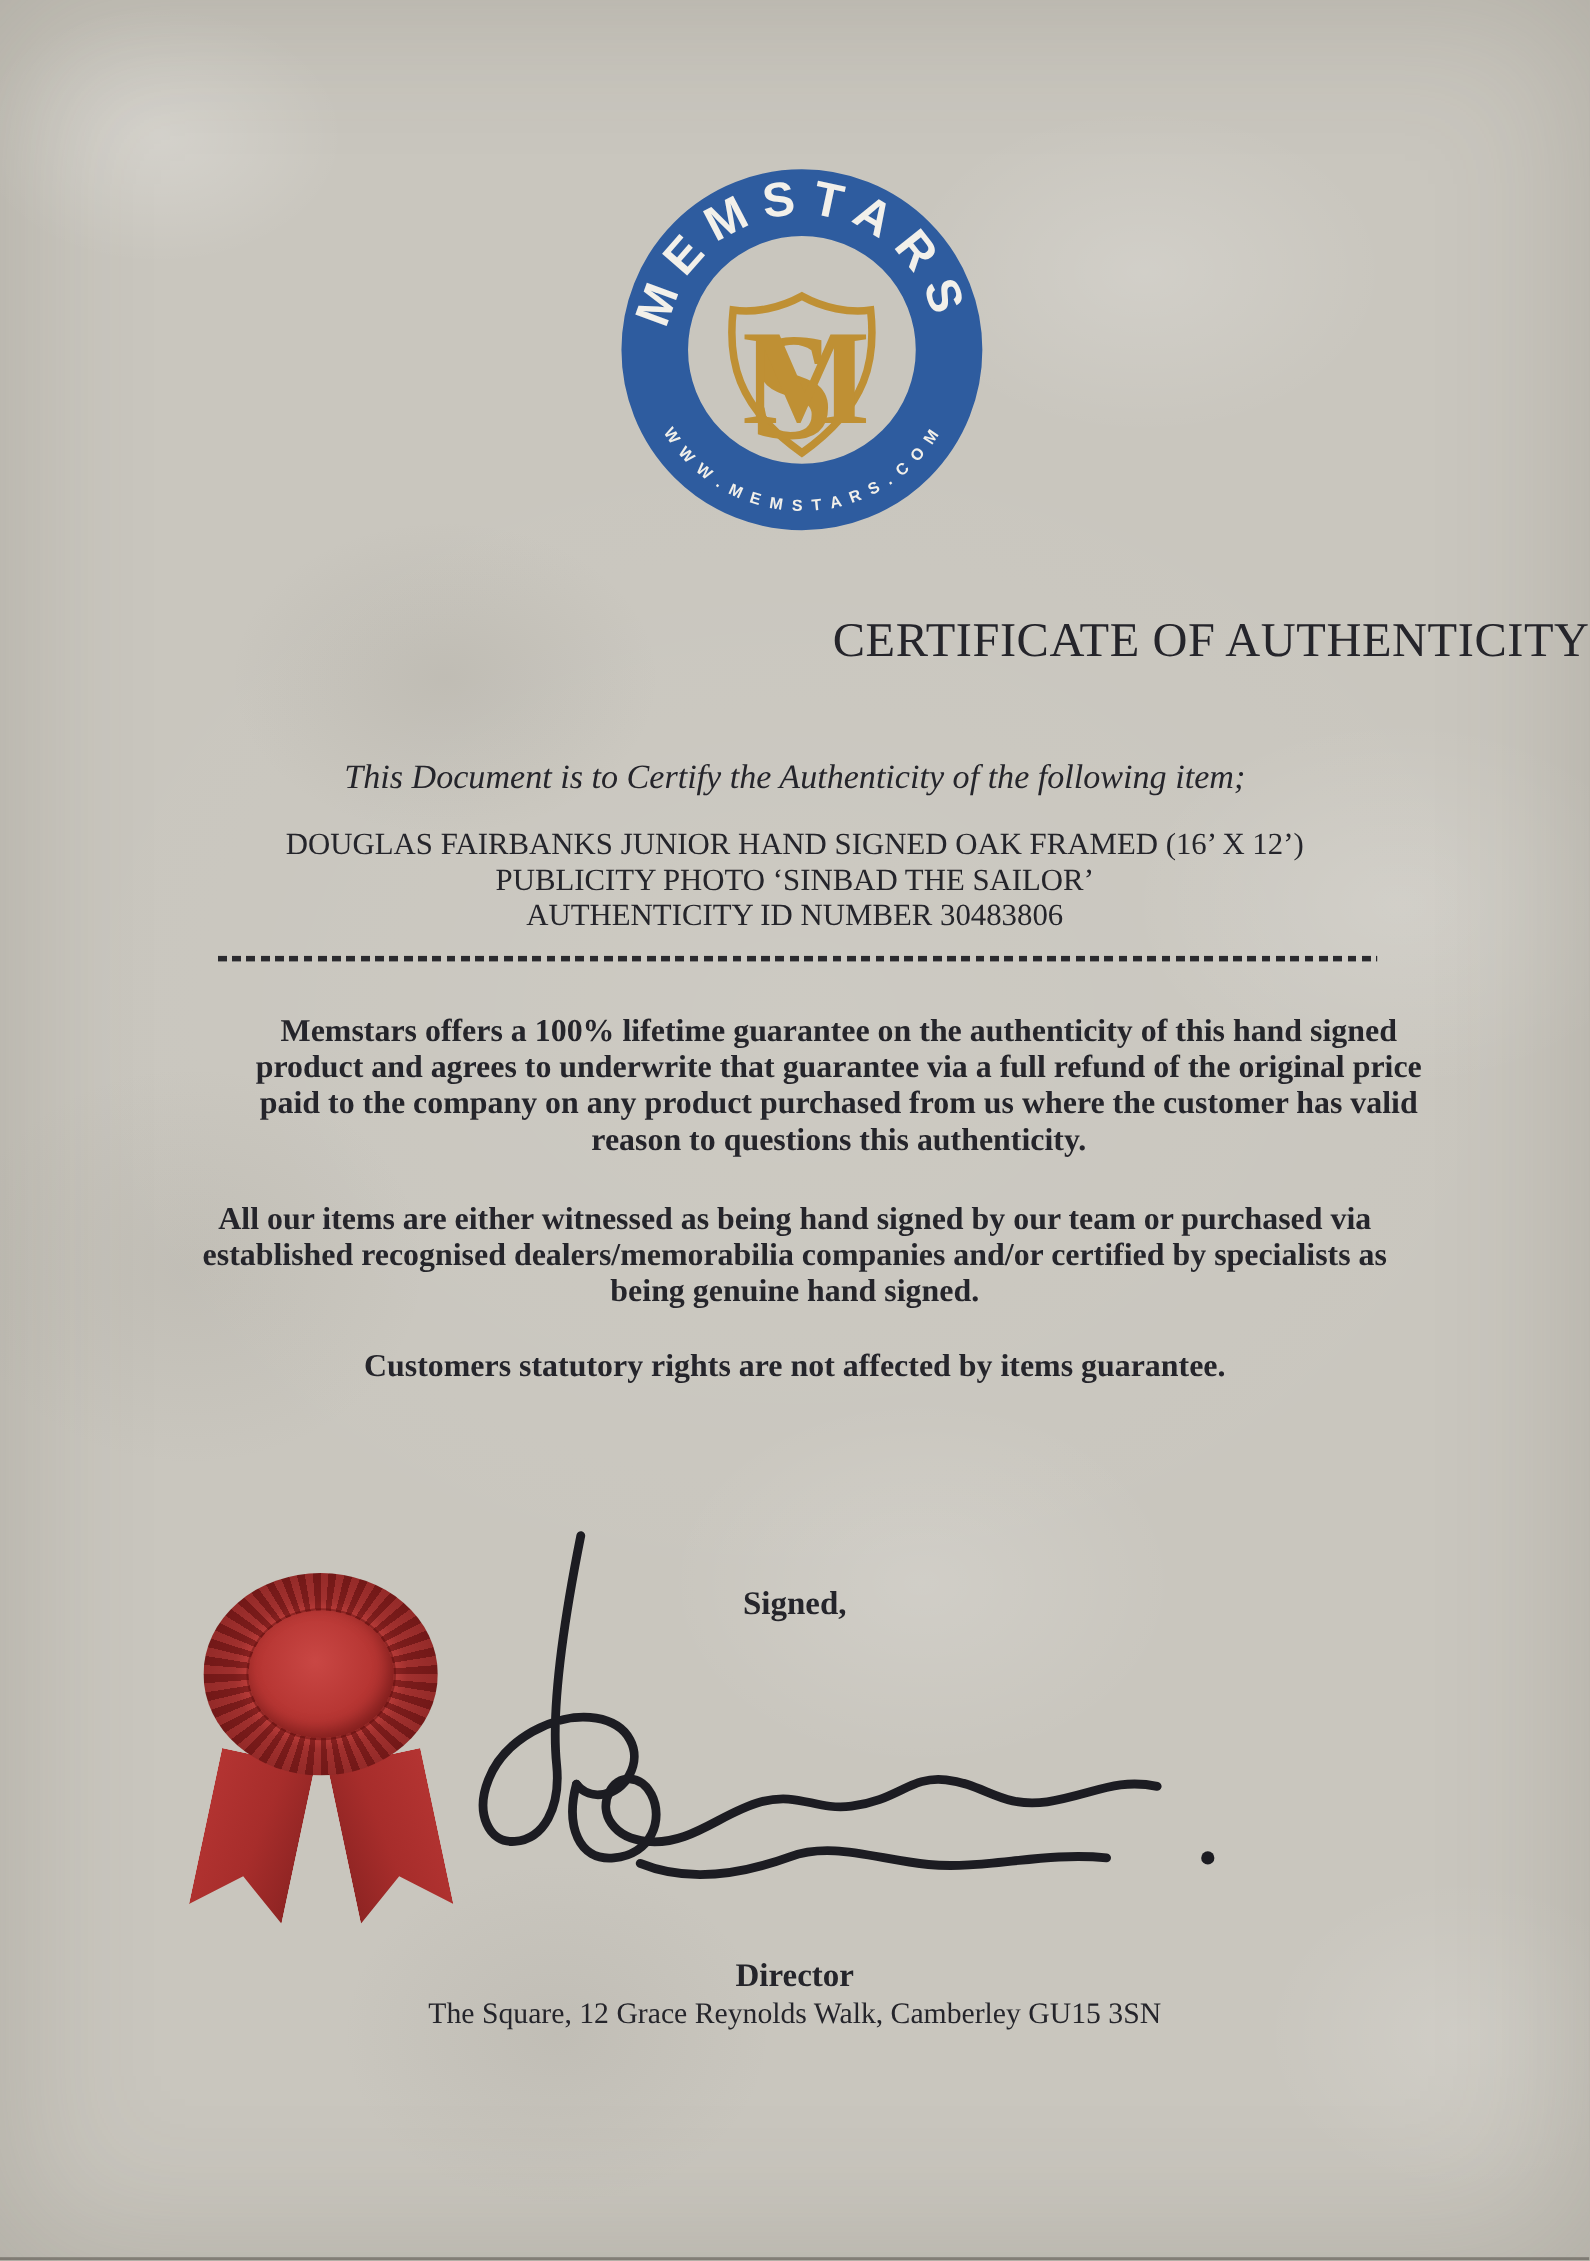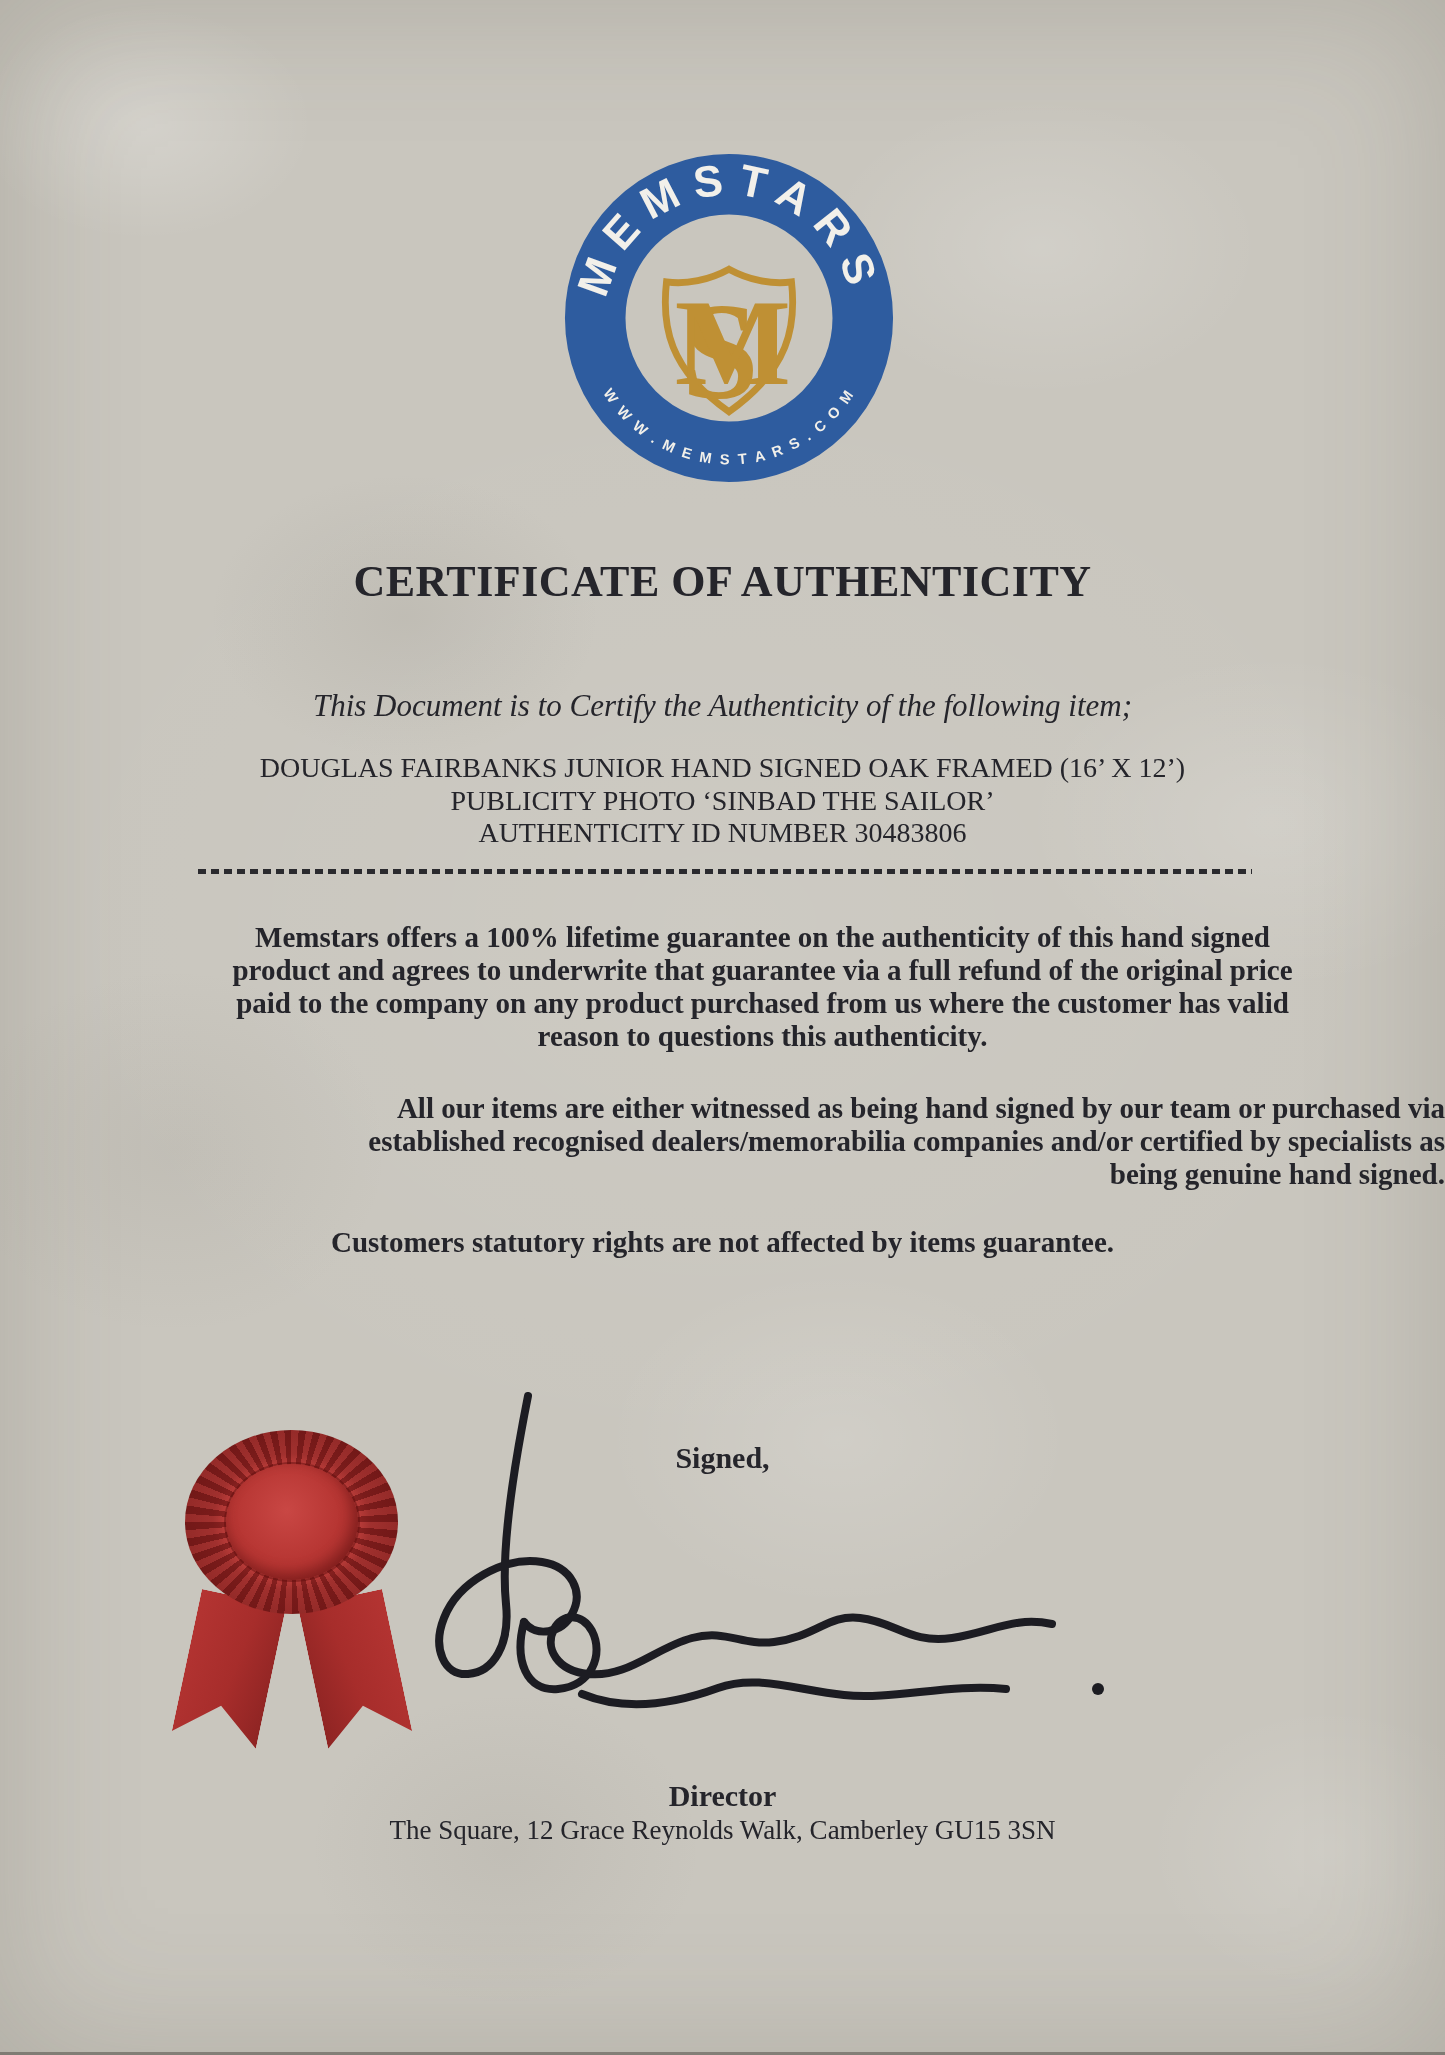--- a/index.html
+++ b/index.html
@@ -23,30 +23,30 @@
     font-family:"Liberation Serif","DejaVu Serif",serif;
     color:#25252b;
   }
   .bottom-edge{position:absolute;left:0;bottom:0;width:100%;height:3px;background:rgba(60,55,48,.45);}
 
   
   .logo{position:absolute;left:563px;top:152px;width:332px;height:332px;}
 
   
   .centered{position:absolute;left:0;width:100%;text-align:center;}
-  .title{top:556px;font-size:44px;font-weight:700;letter-spacing:.5px;}
+  .title{top:556px;font-size:44px;font-weight:400;letter-spacing:.5px;text-align:right;}
   .subtitle{top:688px;font-size:31px;font-weight:400;font-style:italic;}
   .item-block{top:752px;font-size:28px;font-weight:400;line-height:32.5px;}
   .divider{
     position:absolute;left:198px;top:869px;width:1054px;height:5px;
     background:repeating-linear-gradient(90deg,#2a2a2e 0 8px,transparent 8px 13px);
   }
   .para{font-size:29px;font-weight:700;line-height:33px;}
   .para1{top:921px;margin-left:40px;}
-  .para2{top:1092px;text-align:right;}
+  .para2{top:1092px;}
   .para3{top:1226px;font-size:29px;font-weight:700;}
   .signed{top:1441px;font-size:30px;font-weight:700;}
   .role{top:1779px;font-size:30px;font-weight:700;}
   .address{top:1815px;font-size:27px;font-weight:400;}
 
   
   .rosette{position:absolute;left:185px;top:1430px;width:215px;height:315px;}
   .tail{
     position:absolute;width:86px;height:145px;top:168px;
     clip-path:polygon(0 0,100% 0,100% 100%,50% 76%,0 100%);

